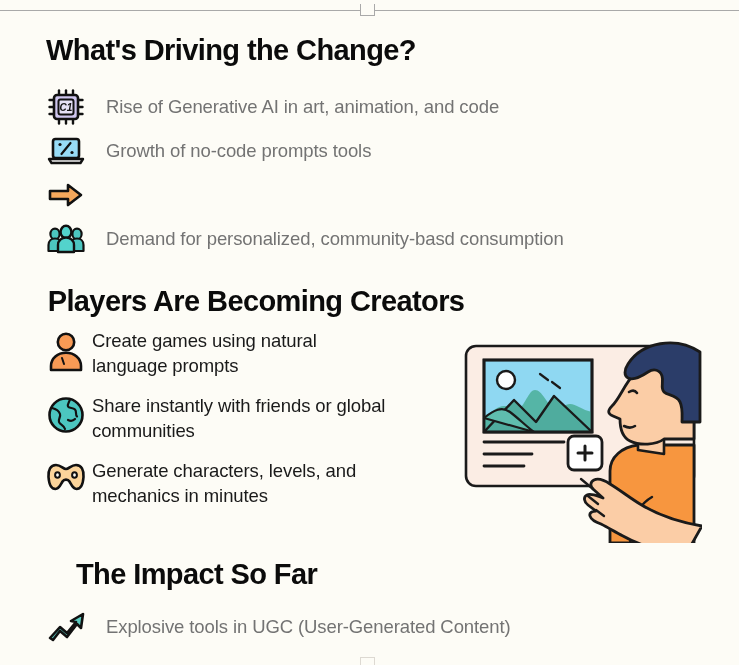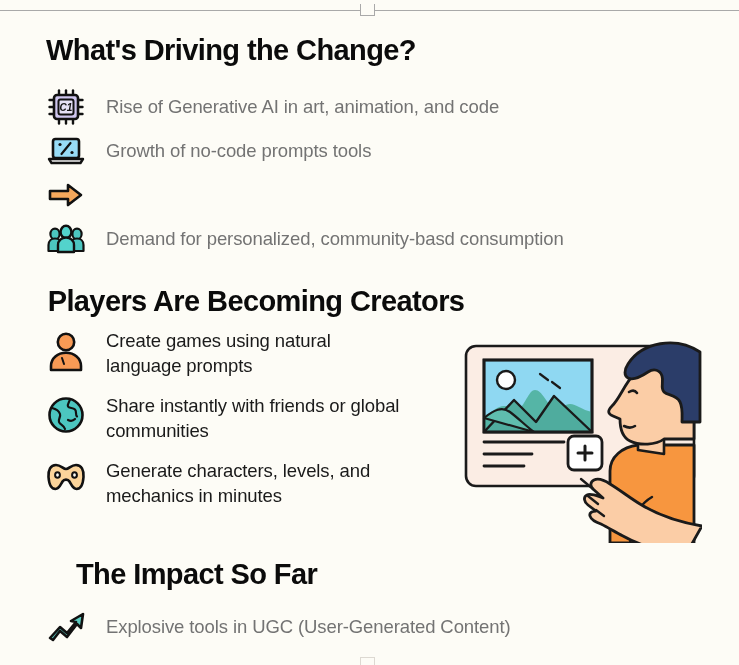--- a/index.html
+++ b/index.html
@@ -101,21 +101,20 @@
     display: flex;
     align-items: flex-start;
     justify-content: flex-start;
     padding-top: 2px;
   }
   .row2 .txt {
     font-size: 18.5px;
     line-height: 25px;
     color: #1a1a1a;
     letter-spacing: -0.1px;
-    margin-left: 14px;
     max-width: 300px;
   }
 
   
   .sec3 { position: absolute; left: 46px; top: 548px; width: 660px; }
   .sec3 .heading { margin-bottom: 14px; margin-left: 30px; }
 
   
   .illus {
     position: absolute;

